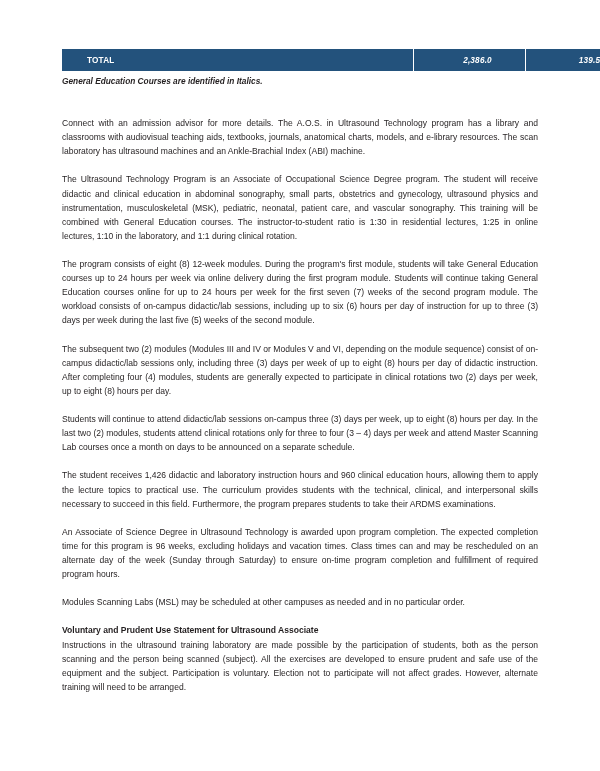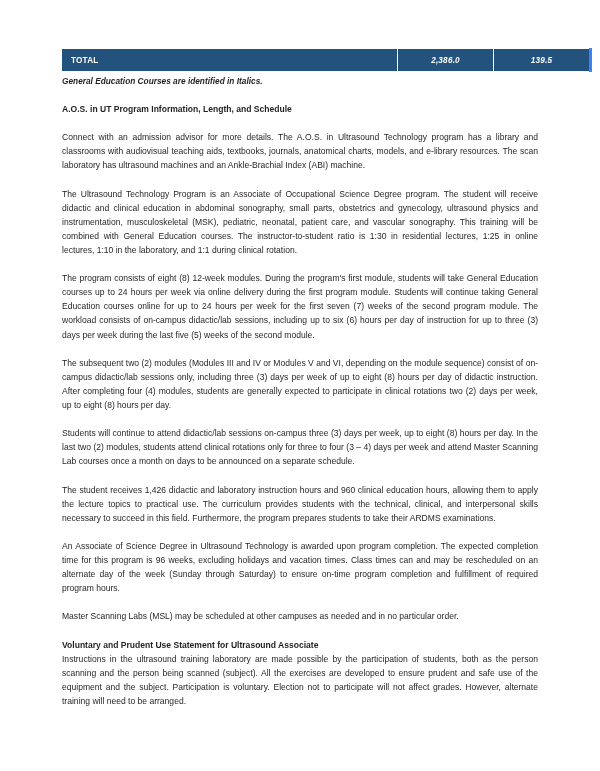--- a/index.html
+++ b/index.html
@@ -27,21 +27,21 @@
     border-collapse: collapse;
     table-layout: fixed;
     margin-top: 48px;
   }
   .total-table td {
     background: #23527c;
     color: #ffffff;
     font-size: 8.2px;
     font-weight: bold;
     letter-spacing: .2px;
-    padding: 5px 8px 5px 8px;
+    padding: 5px 8px 5px 24px;
     border: 1px solid #ffffff;
     height: 12px;
   }
   .total-table td.label {
     text-align: left;
     width: 318px;
     border-left: 1px solid #23527c;
   }
   .total-table td.num {
     text-align: center;
@@ -94,37 +94,36 @@
         <td class="label">TOTAL</td>
         <td class="num">2,386.0</td>
         <td class="num num-last">139.5</td>
       </tr>
     </tbody>
   </table>
 
   <p class="table-caption">General Education Courses are identified in Italics.</p>
 
   <div class="section-top">
-    <h2 class="head">A.O.S. in UT Program Information, Length, and Schedule</h2>
     <div class="gap"></div>
     <p class="blk">Connect with an admission advisor for more details. The A.O.S. in Ultrasound Technology program has a library and classrooms with audiovisual teaching aids, textbooks, journals, anatomical charts, models, and e-library resources. The scan laboratory has ultrasound machines and an Ankle-Brachial Index (ABI) machine.</p>
     <div class="gap"></div>
     <p class="blk">The Ultrasound Technology Program is an Associate of Occupational Science Degree program. The student will receive didactic and clinical education in abdominal sonography, small parts, obstetrics and gynecology, ultrasound physics and instrumentation, musculoskeletal (MSK), pediatric, neonatal, patient care, and vascular sonography. This training will be combined with General Education courses. The instructor-to-student ratio is 1:30 in residential lectures, 1:25 in online lectures, 1:10 in the laboratory, and 1:1 during clinical rotation.</p>
     <div class="gap"></div>
     <p class="blk">The program consists of eight (8) 12-week modules. During the program's first module, students will take General Education courses up to 24 hours per week via online delivery during the first program module. Students will continue taking General Education courses online for up to 24 hours per week for the first seven (7) weeks of the second program module. The workload consists of on-campus didactic/lab sessions, including up to six (6) hours per day of instruction for up to three (3) days per week during the last five (5) weeks of the second module.</p>
     <div class="gap"></div>
     <p class="blk">The subsequent two (2) modules (Modules III and IV or Modules V and VI, depending on the module sequence) consist of on-campus didactic/lab sessions only, including three (3) days per week of up to eight (8) hours per day of didactic instruction. After completing four (4) modules, students are generally expected to participate in clinical rotations two (2) days per week, up to eight (8) hours per day.</p>
     <div class="gap"></div>
     <p class="blk">Students will continue to attend didactic/lab sessions on-campus three (3) days per week, up to eight (8) hours per day. In the last two (2) modules, students attend clinical rotations only for three to four (3 – 4) days per week and attend Master Scanning Lab courses once a month on days to be announced on a separate schedule.</p>
     <div class="gap"></div>
     <p class="blk">The student receives 1,426 didactic and laboratory instruction hours and 960 clinical education hours, allowing them to apply the lecture topics to practical use. The curriculum provides students with the technical, clinical, and interpersonal skills necessary to succeed in this field. Furthermore, the program prepares students to take their ARDMS examinations.</p>
     <div class="gap"></div>
     <p class="blk">An Associate of Science Degree in Ultrasound Technology is awarded upon program completion. The expected completion time for this program is 96 weeks, excluding holidays and vacation times. Class times can and may be rescheduled on an alternate day of the week (Sunday through Saturday) to ensure on-time program completion and fulfillment of required program hours.</p>
     <div class="gap"></div>
-    <p class="blk">Master Scanning Labs (MSL) may be scheduled at other campuses as needed and in no particular order.</p>
+    <p class="blk">Modules Scanning Labs (MSL) may be scheduled at other campuses as needed and in no particular order.</p>
   </div>
 
   <div class="gap"></div>
 
   <div>
     <h2 class="head">Voluntary and Prudent Use Statement for Ultrasound Associate</h2>
     <p class="blk">Instructions in the ultrasound training laboratory are made possible by the participation of students, both as the person scanning and the person being scanned (subject). All the exercises are developed to ensure prudent and safe use of the equipment and the subject. Participation is voluntary. Election not to participate will not affect grades. However, alternate training will need to be arranged.</p>
   </div>
 
 </div>

